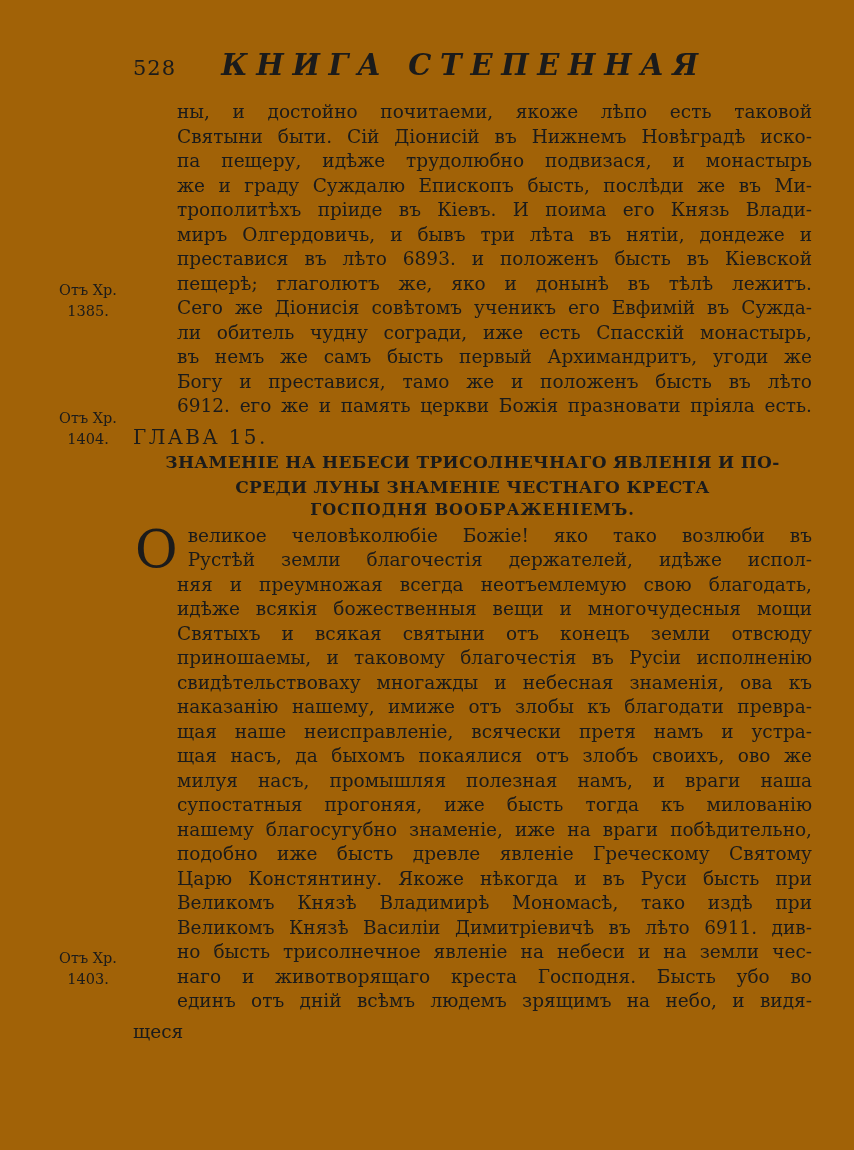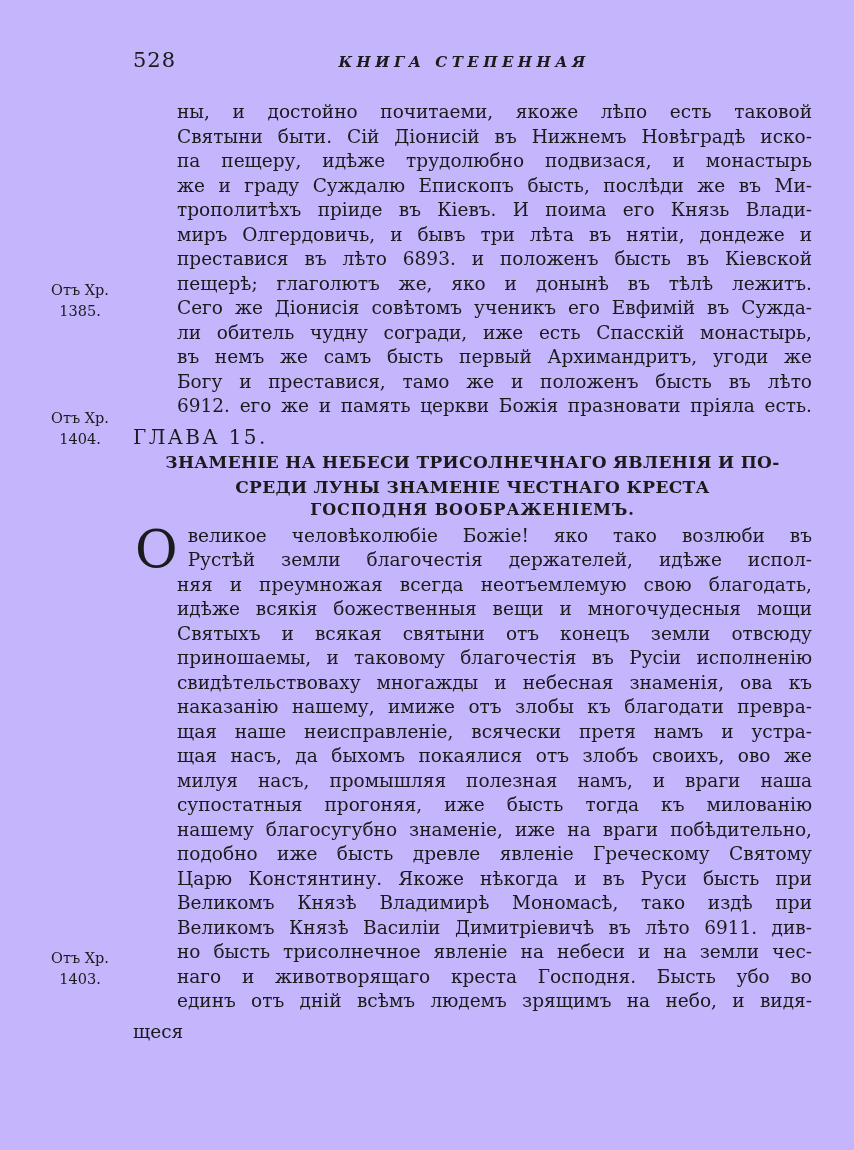--- a/index.html
+++ b/index.html
@@ -1,29 +1,29 @@
 <!DOCTYPE html>
 <html><head>
 <meta charset="utf-8">
 <style>
   * { margin:0; padding:0; box-sizing:border-box; }
   html,body { width:854px; height:1150px; }
   body { background:#e9e9e6; font-family:"DejaVu Serif", serif; }
   .page {
     position:relative; width:854px; height:1150px;
-    background:#c4b5fd; color:#1b1b1b; overflow:hidden;
+    background:#a16207; color:#1b1b1b; overflow:hidden;
   }
   .running-header {
     position:absolute; top:48px; left:133px; width:679px;
     display:flex; align-items:baseline;
   }
   .page-number { font-size:21px; letter-spacing:1px; }
   .running-title {
     flex:1; text-align:center; font-style:italic; font-weight:bold;
-    font-size:15px; letter-spacing:0.30em; padding-right:60px; white-space:nowrap;
+    font-size:29px; letter-spacing:0.30em; padding-right:60px; white-space:nowrap;
   }
   .textblock { position:absolute; left:133px; top:100px; width:679px; }
   .para { overflow:visible; }
   .line {
     font-size:18.5px; line-height:24.5px;
     text-align:justify; text-align-last:justify;margin-left:44px;
   }
   .chapter-heading {
     text-align:left; font-size:20px; line-height:26px;
     margin-top:5px; letter-spacing:0.12em;
@@ -34,21 +34,21 @@
   }
   .subtitle-small {
     text-align:center; font-weight:bold; font-size:16px; line-height:20px;
     letter-spacing:0.06em; margin-bottom:4px;
   }
   .dropcap {
     float:left; font-size:52px; line-height:42px;
     padding:4px 10px 0 2px;
   }
   .margin-note {
-    position:absolute; left:40px; width:80px; text-align:center;
+    position:absolute; left:48px; width:80px; text-align:center;
     font-size:14.5px; line-height:21px;
   }
   .margin-note .mn-line { display:block; }
   .note-1 { top:280px; }
   .note-2 { top:408px; }
   .note-3 { top:948px; }
   .catchword {
     text-align:left; font-size:18.5px; line-height:24.5px;
     margin-top:6px; padding-right:2px;
   }

